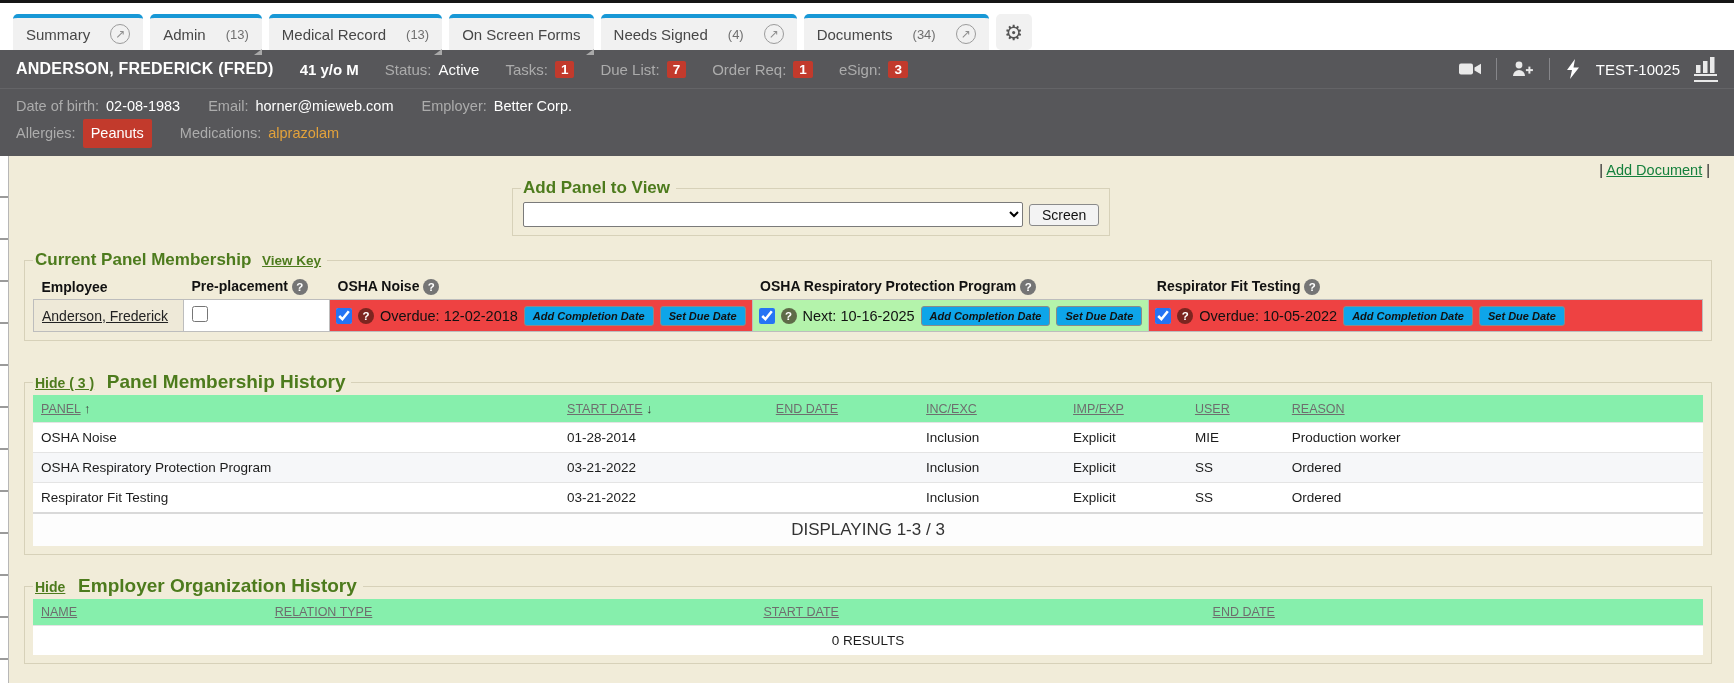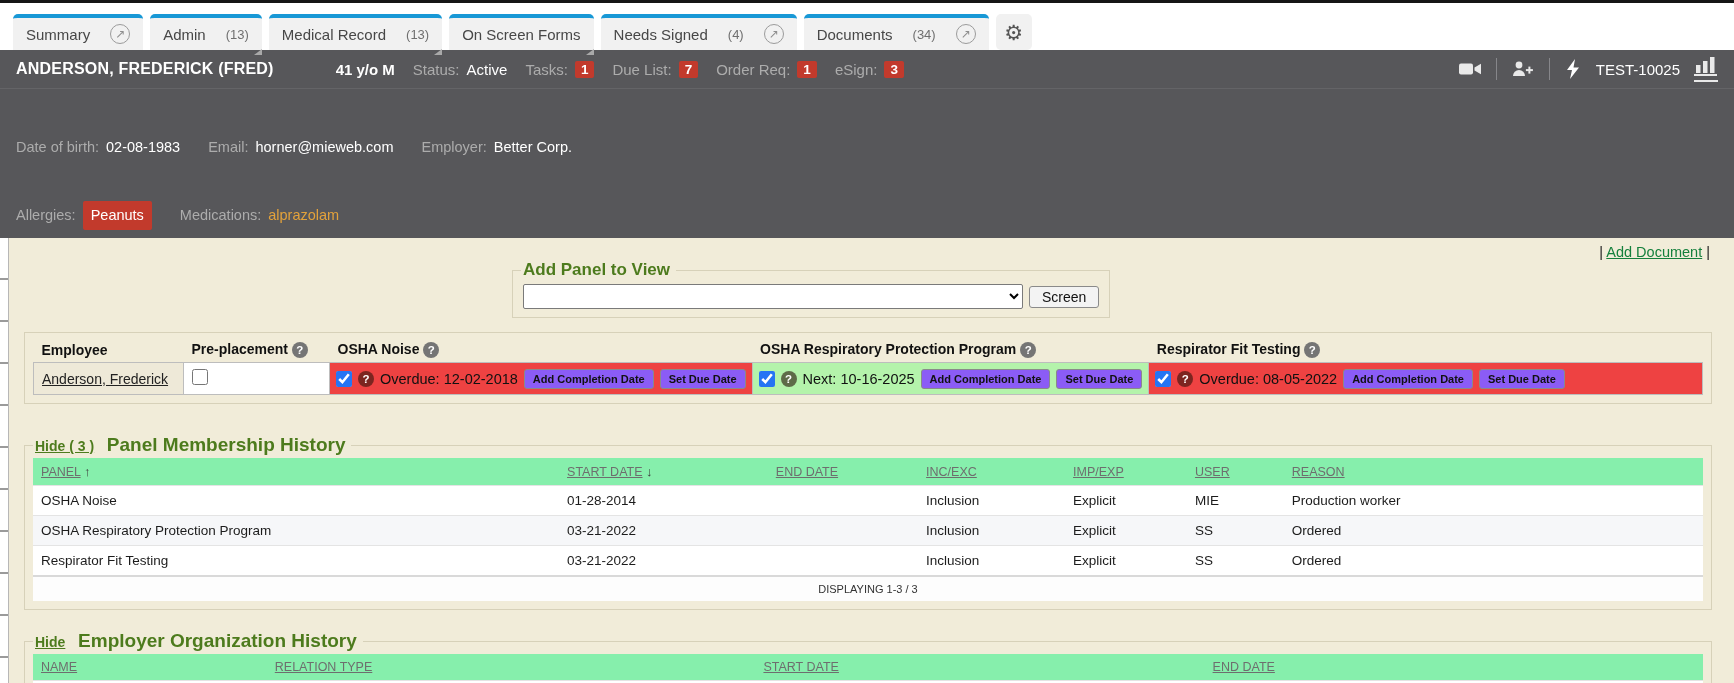--- a/index.html
+++ b/index.html
@@ -41,42 +41,42 @@
   .tab .popout { background:transparent; }
   .gear-btn {
     width:36px; height:36px; background:#f1f1f1; border-radius:5px;
     display:flex; align-items:center; justify-content:center; cursor:pointer;
   }
   .gear-glyph { font-size:21px; color:#555; line-height:1; }
 
   
   .pt-bar1 {
     background:#57575a; color:#fff; height:38px; display:flex;
-    align-items:center; padding:8px 16px; gap:18px; font-size:15px;
+    align-items:center; padding:8px 16px; gap:26px; font-size:15px;
   }
   .pt-name { font-weight:bold; font-size:16px; letter-spacing:.2px; }
-  .pt-agesex { font-weight:bold;margin-left:44px; }
+  .pt-agesex { font-weight:bold; }
   .kv { display:inline-flex; align-items:center; gap:7px; }
   .klabel { color:#acacac; }
   .kvalue { color:#fff; }
   .badge {
     background:#c23a2c; color:#fff; font-weight:bold; font-size:13.5px;
     padding:1px 6px; border-radius:2px; cursor:pointer;
   }
   .pt-right { margin-left:auto; display:flex; align-items:center; gap:14px; }
   .vdiv { width:1px; height:22px; background:#86868a; }
   .hicon { display:flex; align-items:center; cursor:pointer; }
   .chart-id { font-size:15px; }
   .chart-icon-wrap { border-bottom:2px solid #e9e9e9; padding-bottom:1px; cursor:pointer; }
 
   .pt-bar2 {
     background:#57575a; border-top:1px solid #646467; color:#acacac;
     padding:5px 16px 8px; font-size:14.5px; line-height:25px;
   }
-  .pt-bar2 .row { display:flex; align-items:center; gap:28px;margin-top:41px; }
+  .pt-bar2 .row { display:flex; align-items:center; gap:28px; }
   .allergy-badge {
     background:#c23a2c; color:#fff; padding:2px 8px; border-radius:2px; cursor:pointer;
   }
   .med-value { color:#e3a23b; }
 
   
   .content { position:relative; padding:4px 22px 0 24px; height:545px; }
   .left-rail {
     position:absolute; left:0; top:0; bottom:-10px; width:9px; background:#fff;
     border-right:1px solid #b7b7b7;
@@ -125,41 +125,41 @@
   .status-text { font-size:14.5px; color:#111; }
   input[type="checkbox"] { width:16px; height:16px; accent-color:#2574f4; margin:0; cursor:pointer; }
   .qicon {
     display:inline-block; width:16px; height:16px; border-radius:50%;
     background:#757575; color:#fff; font-size:11.5px; font-weight:bold;
     text-align:center; line-height:16px; flex:0 0 16px; cursor:default;
   }
   .qicon.maroon { background:#7c2520; }
   .qicon.olive { background:#5e6b48; }
   button.mini-btn {
-    background:#8b5cf6; border:1px solid #8a8a8a; border-radius:3px;
+    background:#0ea5e9; border:1px solid #8a8a8a; border-radius:3px;
     font-family:"Liberation Sans",sans-serif; font-size:11px; font-weight:bold;
-    padding:3px 8px; cursor:pointer; color:#111; white-space:nowrap;
+    padding:3px 8px; cursor:pointer; color:#111; white-space:nowrap;font-style:italic;
   }
 
   .fs-history { margin-top:30px; }
   .fs-history legend .title { font-size:19px; }
   .hide-link { font-size:14px; margin-right:8px; }
 
   table.htable { width:100%; border-collapse:collapse; background:#fff; font-size:13.5px; }
   .htable thead tr { background:#86efac; }
   .htable th {
     text-align:left; font-weight:normal; color:#6e6e6e; font-size:12.5px;
     padding:6px 8px; white-space:nowrap;
   }
   .htable th .col-link { text-decoration:underline; cursor:pointer; color:#6e6e6e; }
   .sort-arrow { color:#3c3c3c; font-weight:bold; font-size:13px; }
   .htable tbody td { padding:7px 8px; border-top:1px solid #e4e4e4; color:#1c1c1c; }
   .htable tbody tr.alt { background:#f6f7f9; }
   .htable tfoot td {
-    border-top:2px solid #d9d9d9; text-align:center; font-size:11px;
+    border-top:2px solid #d9d9d9; text-align:center; font-size:17px;
     color:#333; padding:6px; background:#fdfdfd;
   }
   .htable th.center, .htable td.center { text-align:center; }
 
   .fs-employer { margin-top:20px; }
   .fs-employer legend .title { font-size:19px; }
 </style>
 </head>
 <body>
 
@@ -289,20 +289,24 @@
 
   <fieldset class="fs-addpanel">
     <legend>Add Panel to View</legend>
     <div class="inner">
       <select class="panel-select"></select>
       <button class="std-btn">Screen</button>
     </div>
   </fieldset>
 
   <fieldset class="fs-panels">
+    <legend>
+      <span>Current Panel Membership</span>
+      <span class="green-link legend-viewkey">View Key</span>
+    </legend>
     <table class="ptable">
       <colgroup>
         <col style="width:150px">
           <col style="width:146px">
           <col style="width:420px">
           <col style="width:395px">
           <col>
       </colgroup>
       <thead>
         <tr>
@@ -348,21 +352,21 @@
               <span class="qicon olive">?</span>
               <span class="status-text">Next: 10-16-2025</span>
               <button class="mini-btn">Add Completion Date</button>
               <button class="mini-btn">Set Due Date</button>
             </span>
           </td>
           <td class="status-cell status-red">
             <span class="status-line">
               <input type="checkbox" checked="checked" style="">
               <span class="qicon maroon">?</span>
-              <span class="status-text">Overdue: 08-05-2022</span>
+              <span class="status-text">Overdue: 10-05-2022</span>
               <button class="mini-btn">Add Completion Date</button>
               <button class="mini-btn">Set Due Date</button>
             </span>
           </td>
         </tr>
       </tbody>
     </table>
   </fieldset>
 
   <fieldset class="fs-history">

